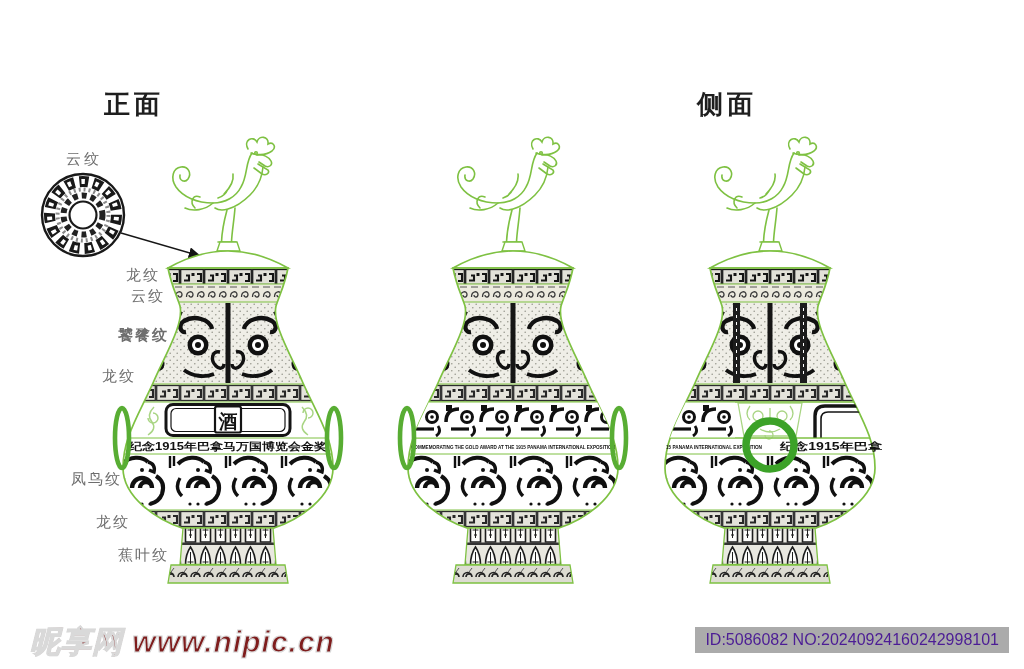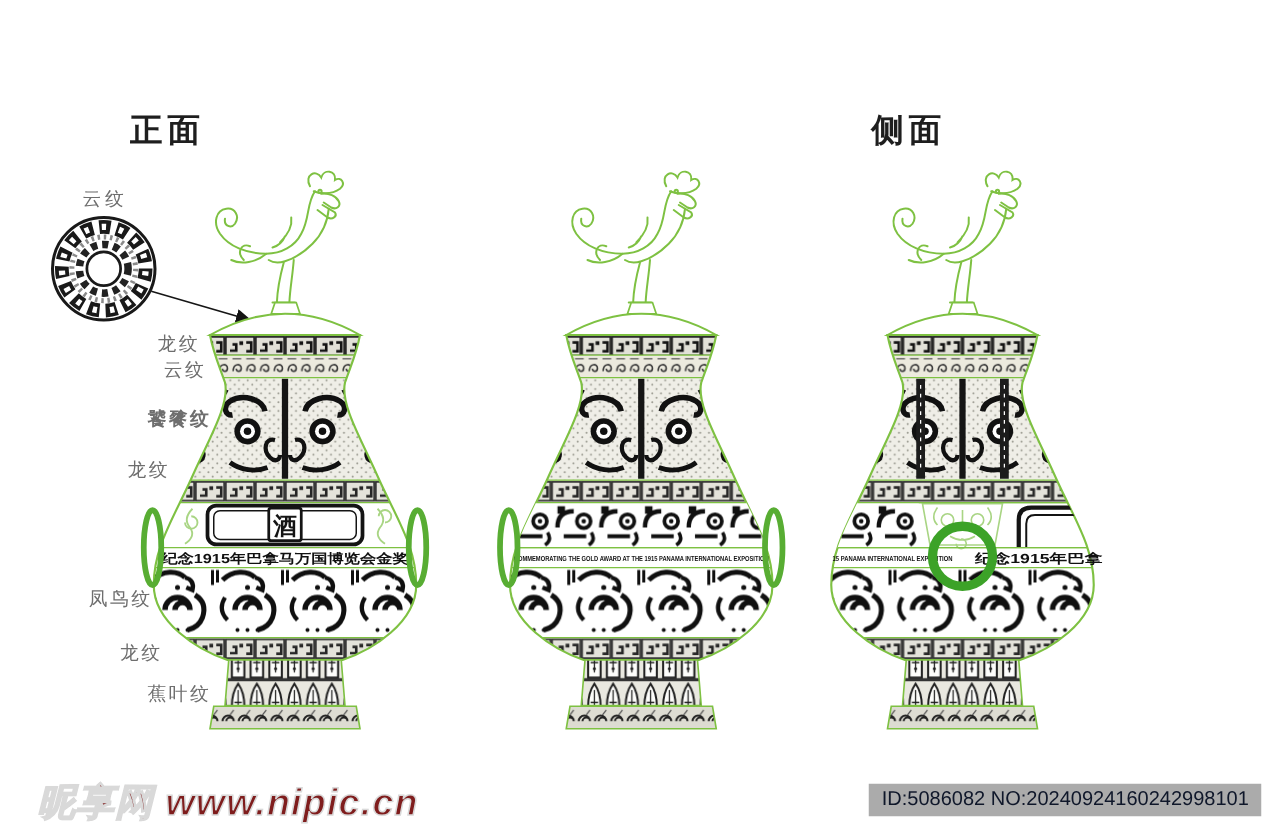--- a/index.html
+++ b/index.html
@@ -12,21 +12,21 @@
   .art{position:absolute;left:0;top:0;}
   .view-title{position:absolute;width:110px;text-align:center;font-size:26px;font-weight:bold;
               color:#1e1e1e;letter-spacing:4px;white-space:nowrap;}
   .plabel{position:absolute;font-size:15px;color:var(--label);letter-spacing:2px;
           text-align:right;white-space:nowrap;}
   .callout-label{position:absolute;left:48px;top:150px;width:72px;text-align:center;
           font-size:15px;color:var(--label);letter-spacing:3px;}
   .wm{position:absolute;left:14px;top:622px;font-size:30px;font-weight:bold;font-style:italic;
       color:#7f1d1d;-webkit-text-stroke:1.2px #d9d9d9;text-shadow:0 0 1px #e3e3e3;
       letter-spacing:1px;white-space:nowrap;margin-left:16px;}
-  .badge{position:absolute;right:15px;top:627px;background:var(--badge);color:#0f172a;
+  .badge{position:absolute;right:15px;top:627px;background:var(--badge);color:#4c1d95;
          font-size:16px;line-height:26px;height:26px;padding:0 10px;white-space:nowrap;}
   
   .sg{stroke:var(--green);}  .sgm{stroke:var(--green-mid);}  .sr{stroke:var(--green-ring);}
   .sgl{stroke:var(--green-light);}  .si{stroke:var(--ink);}
   svg text{font-family:"Liberation Sans", sans-serif;}
   .seal-t{font-family:"DejaVu Serif", serif;font-weight:bold;}
 </style>
 </head>
 <body>
 

